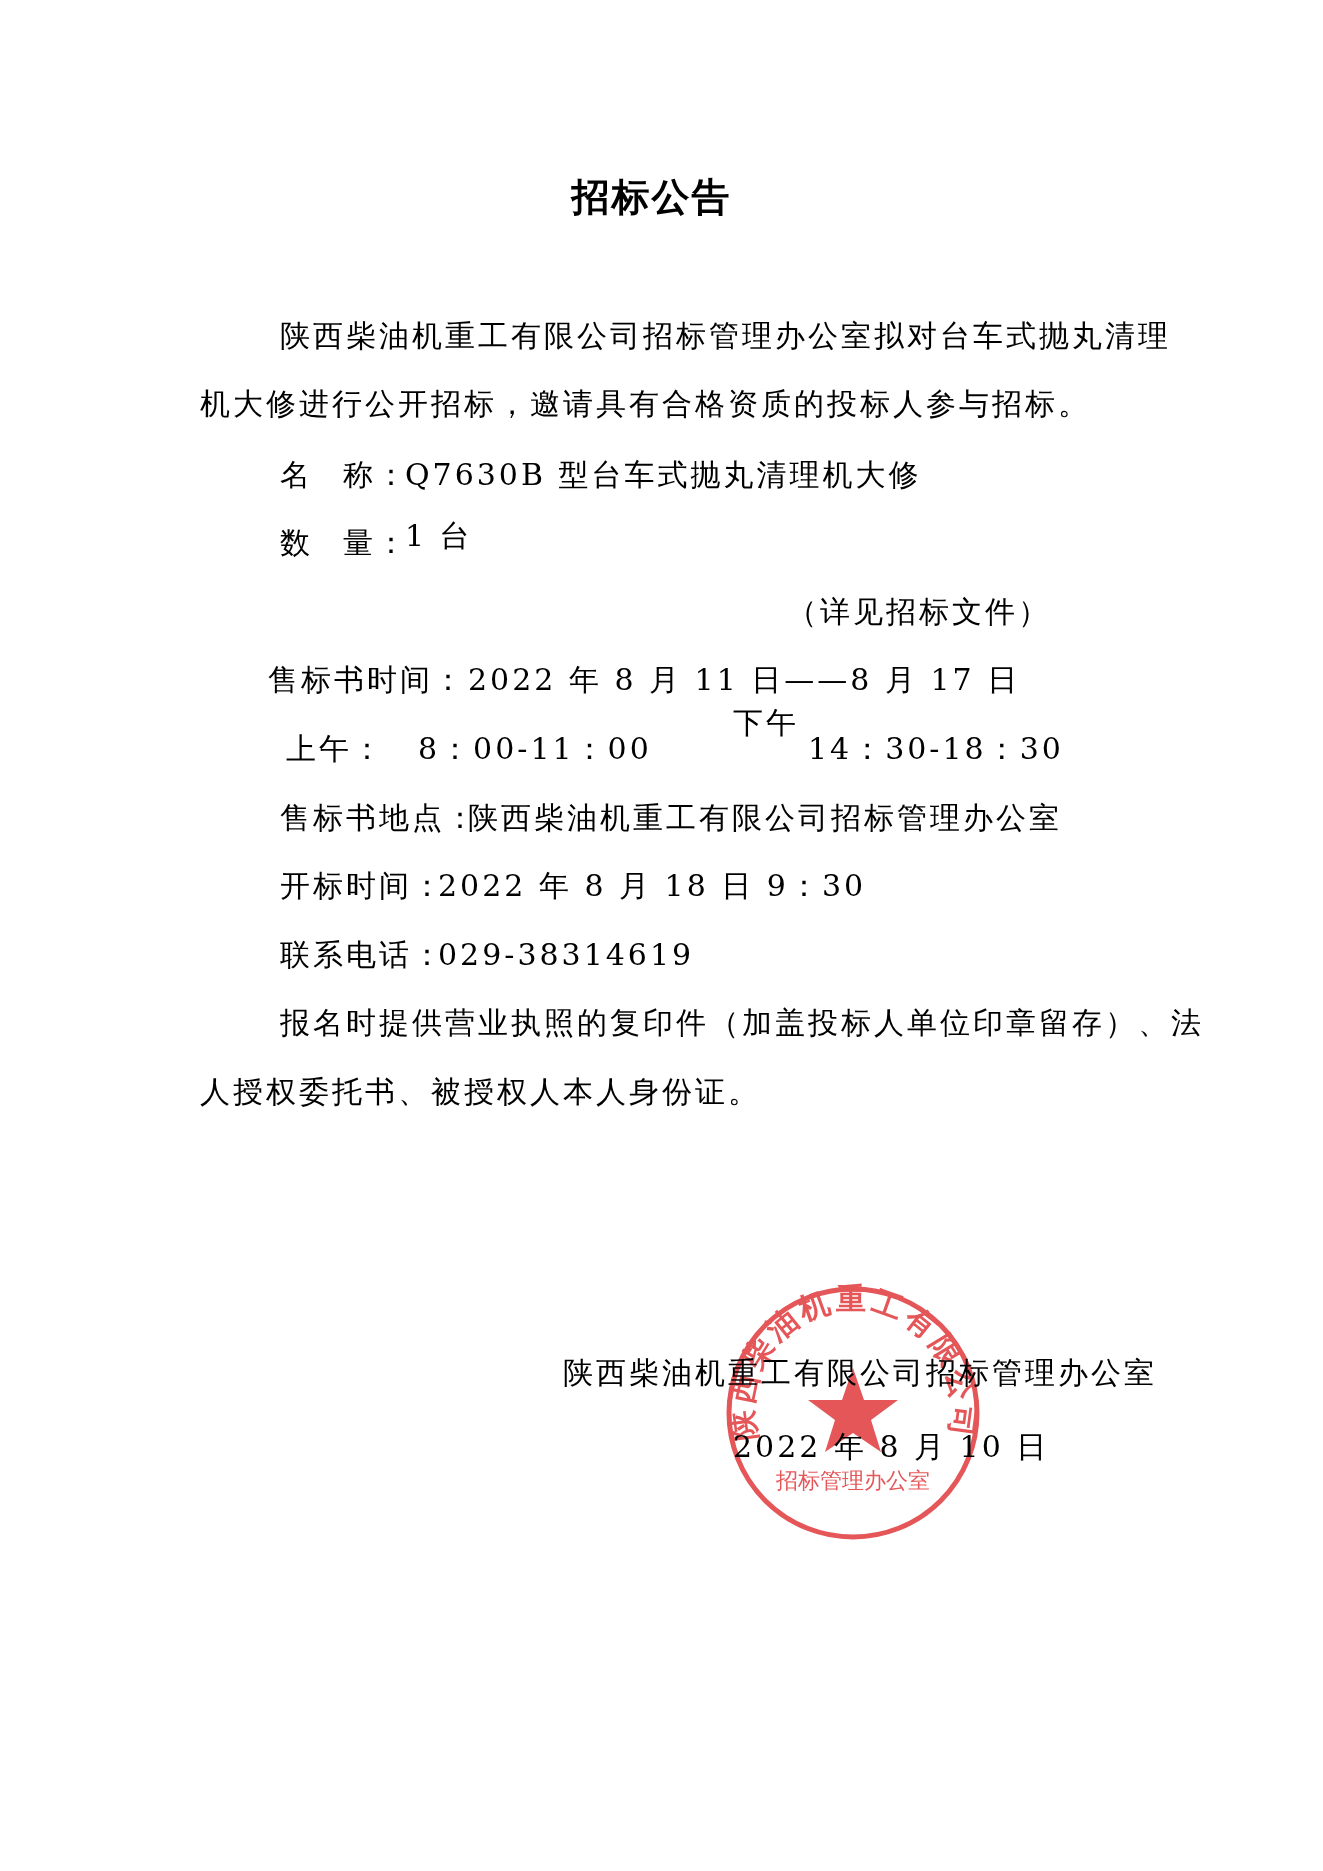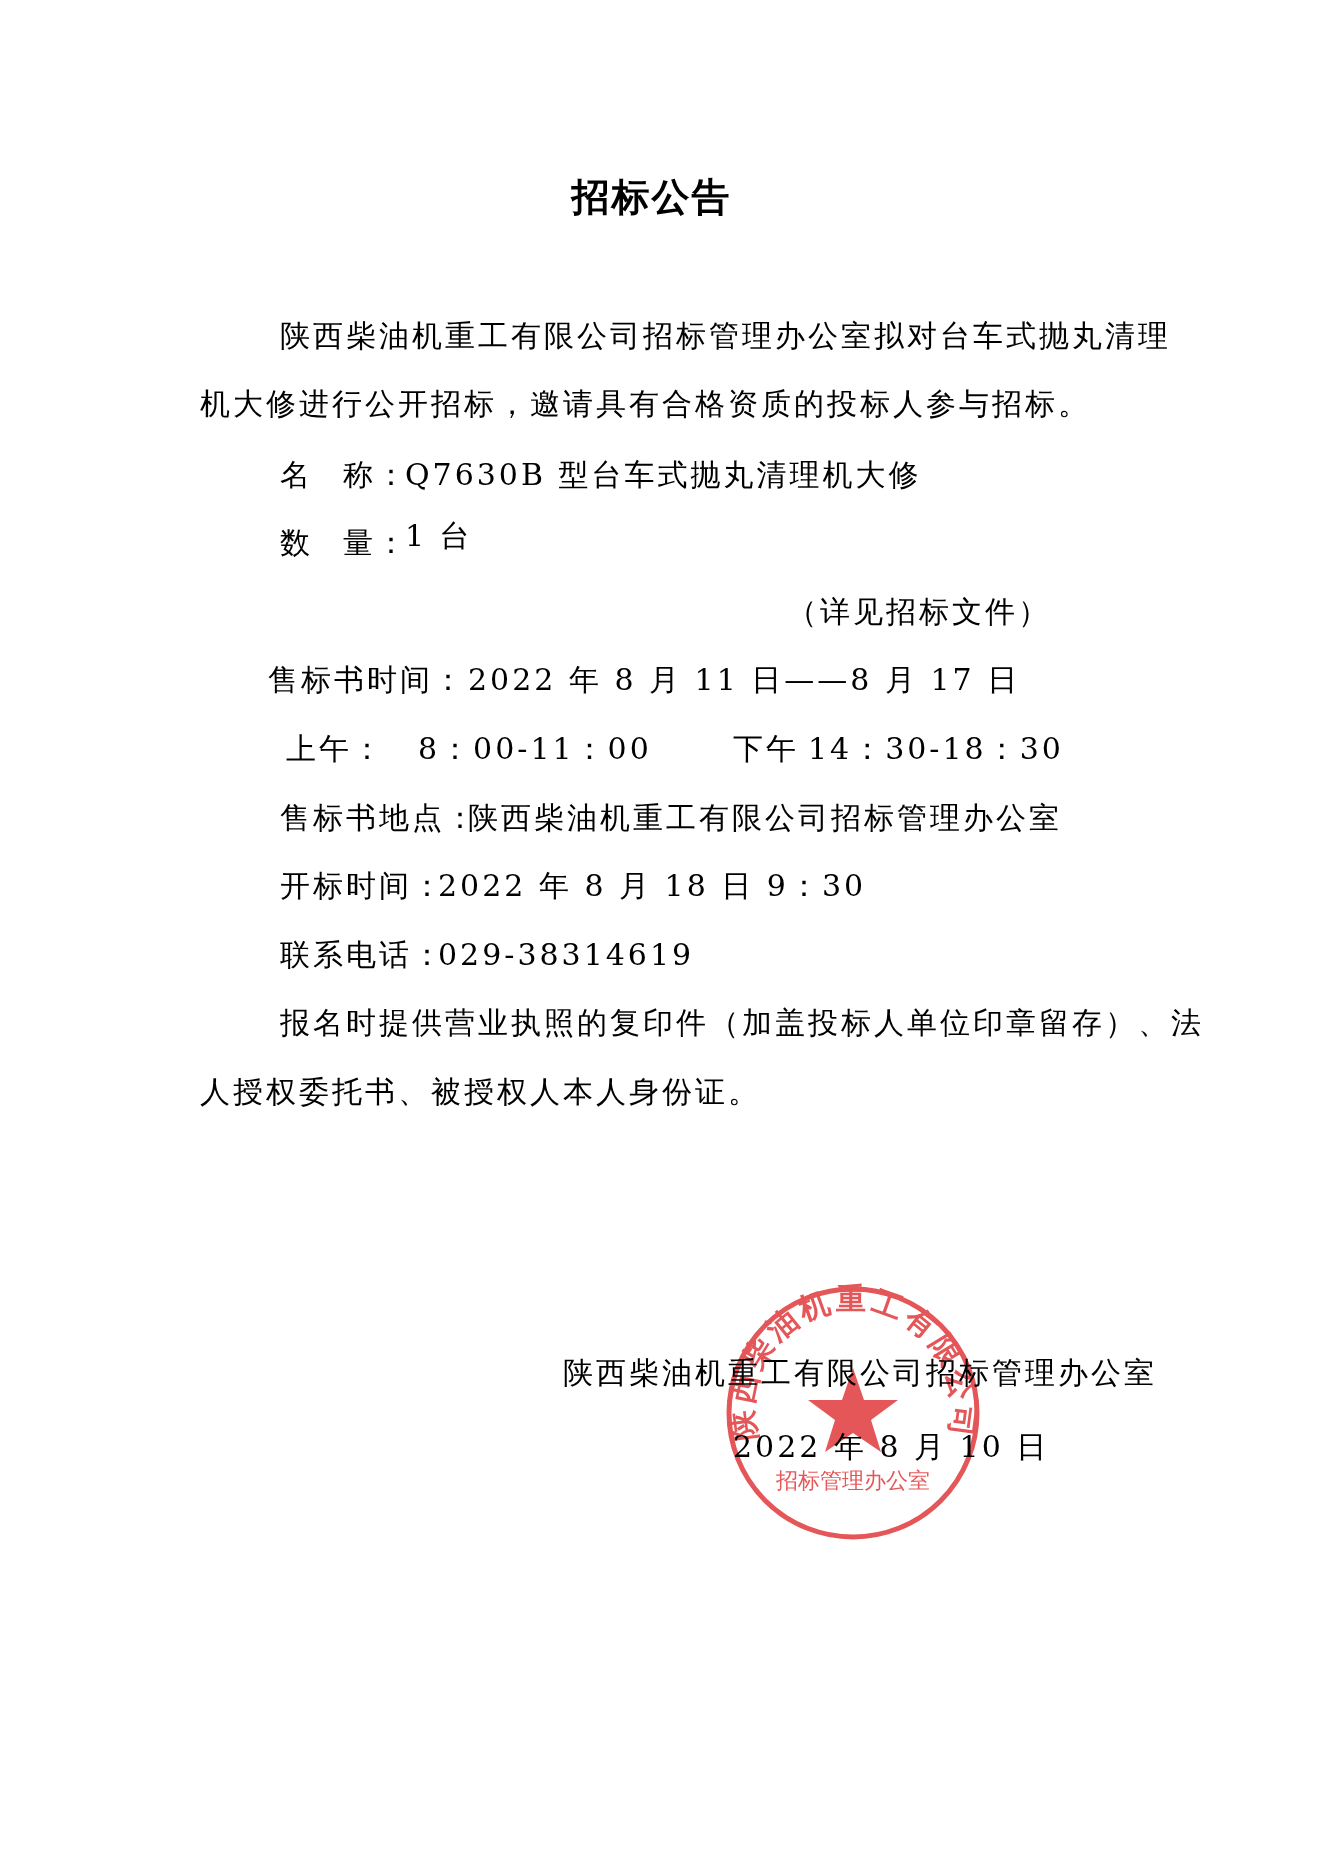--- a/index.html
+++ b/index.html
@@ -39,21 +39,21 @@
   <div class="line" style="left:787px; top:594px;">（详见招标文件）</div>
 
   <div>
     <span class="line" style="left:268px; top:662px;">售标书时间：</span>
     <span class="line" style="left:468px; top:662px;">2022 年 8 月 11 日——8 月 17 日</span>
   </div>
 
   <div>
     <span class="line" style="left:280px; top:731px;margin-left:6px;">上午：</span>
     <span class="line" style="left:418px; top:731px;">8：00-11：00</span>
-    <span class="line" style="left:733px; top:731px;">下午</span>
+    <span class="line" style="left:733px; top:705px;">下午</span>
     <span class="line" style="left:808px; top:731px;">14：30-18：30</span>
   </div>
 
   <div>
     <span class="line" style="left:280px; top:800px;">售标书地点：</span>
     <span class="line" style="left:468px; top:800px;">陕西柴油机重工有限公司招标管理办公室</span>
   </div>
 
   <div>
     <span class="line" style="left:280px; top:868px;">开标时间：</span>

